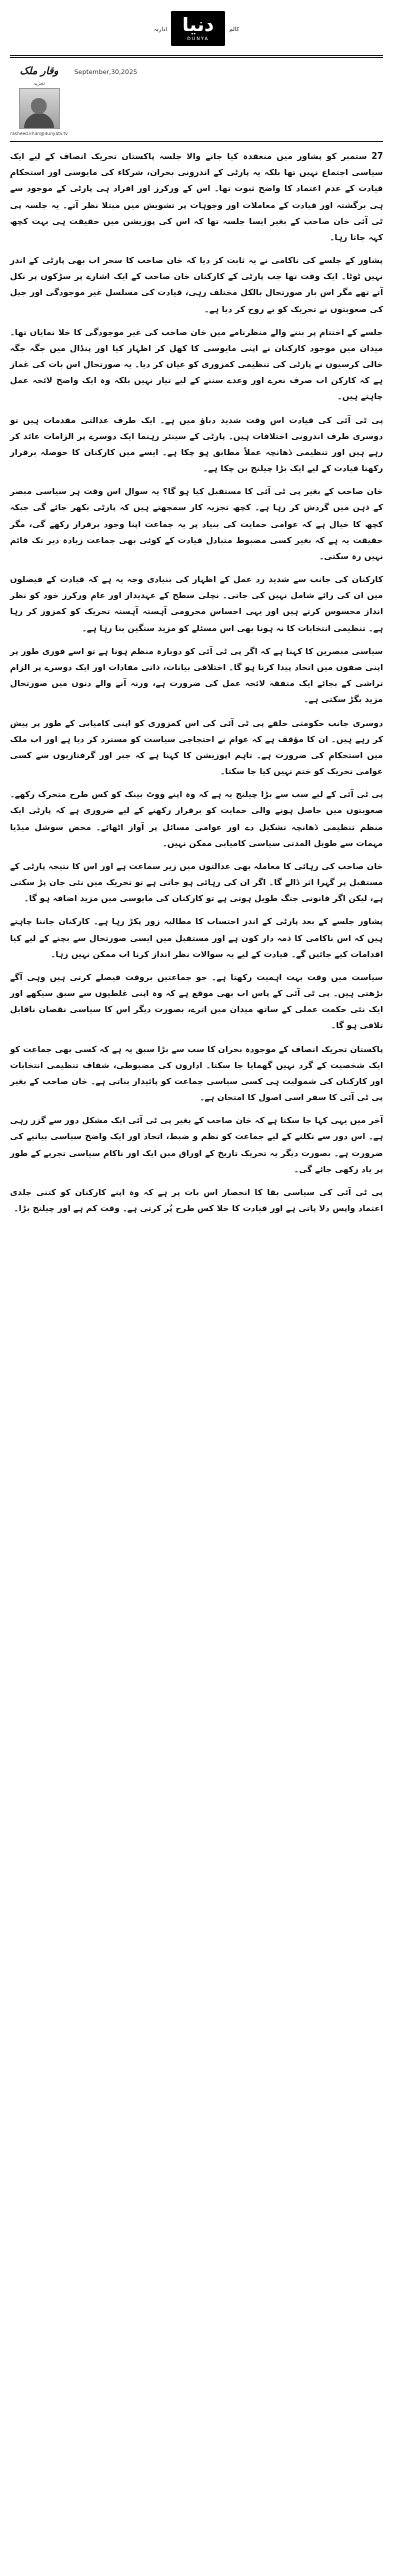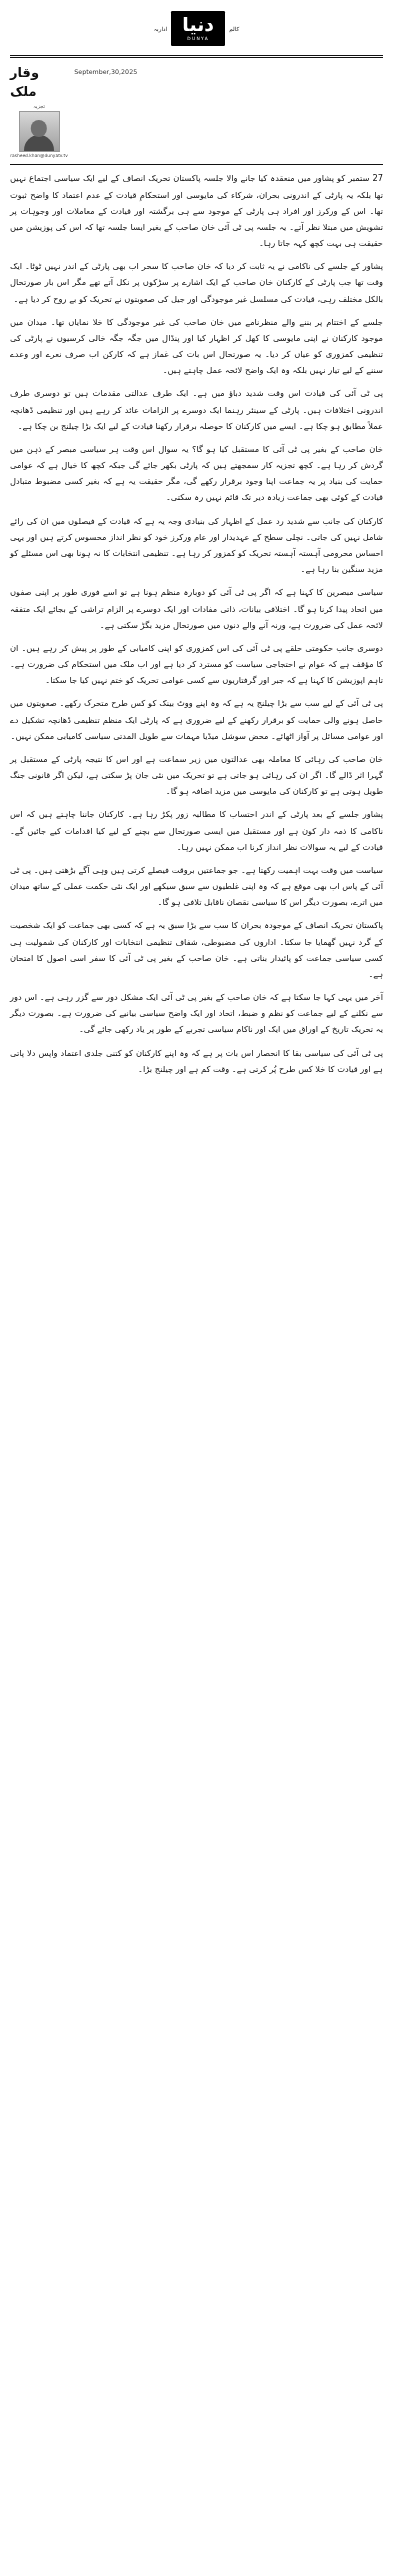--- a/index.html
+++ b/index.html
@@ -19,38 +19,39 @@
   .rule-thin{height:0.6px;background:#111;margin:1.3px 0 0 0;}
 
   
   .headline-row{display:flex;align-items:flex-start;justify-content:space-between;gap:6.3px;
     padding:6.3px 0 3.8px 0;direction:rtl;}
   .headline-block{flex:1;text-align:center;}
   .headline{font-size:12px;font-weight:bold;line-height:1.5;color:#000;
     font-family:"DejaVu Sans","Liberation Sans",sans-serif;}
   .dateline{font-size:6.3px;color:#333;margin-top:3.8px;text-align:left;direction:ltr;}
   .byline{width:58px;flex:0 0 58px;display:flex;flex-direction:column;align-items:center;gap:1.9px;}
-  .byline-name{font-size:13px;font-weight:bold;line-height:1.4;text-align:left;}
+  .byline-name{font-size:10px;font-weight:bold;line-height:1.4;text-align:center;font-style:italic;}
   .byline-tag{font-size:5px;color:#444;text-align:center;}
   .avatar{width:39px;height:39px;border:0.6px solid #999;background:
      linear-gradient(180deg,#d8d8d8 0%,#bdbdbd 45%,#9f9f9f 100%);position:relative;overflow:hidden;}
   .avatar:after{content:"";position:absolute;left:50%;top:8.9px;transform:translateX(-50%);
      width:16.4px;height:16.4px;border-radius:50%;background:#6f6f6f;}
   .avatar:before{content:"";position:absolute;left:50%;bottom:-6.3px;transform:translateX(-50%);
      width:30px;height:21.5px;border-radius:15px 15px 0 0;background:#4a4a4a;}
   .byline-email{font-size:4.4px;color:#444;text-align:center;direction:ltr;word-break:break-all;}
 
   
   .article{direction:rtl;text-align:justify;text-align-last:right;margin-top:6.3px;}
   .article p{
     font-size:8.3px;
     line-height:1.95;
     margin:0 0 7px 0;
     color:#111;
     font-family:"DejaVu Sans","Liberation Sans",sans-serif;
+    font-weight:bold;
   }
   .article p:last-child{margin-bottom:12px;}
 </style>
 </head>
 <body>
 
 <div class="page">
 
   <div class="masthead">
     <div class="logo-wrap">

